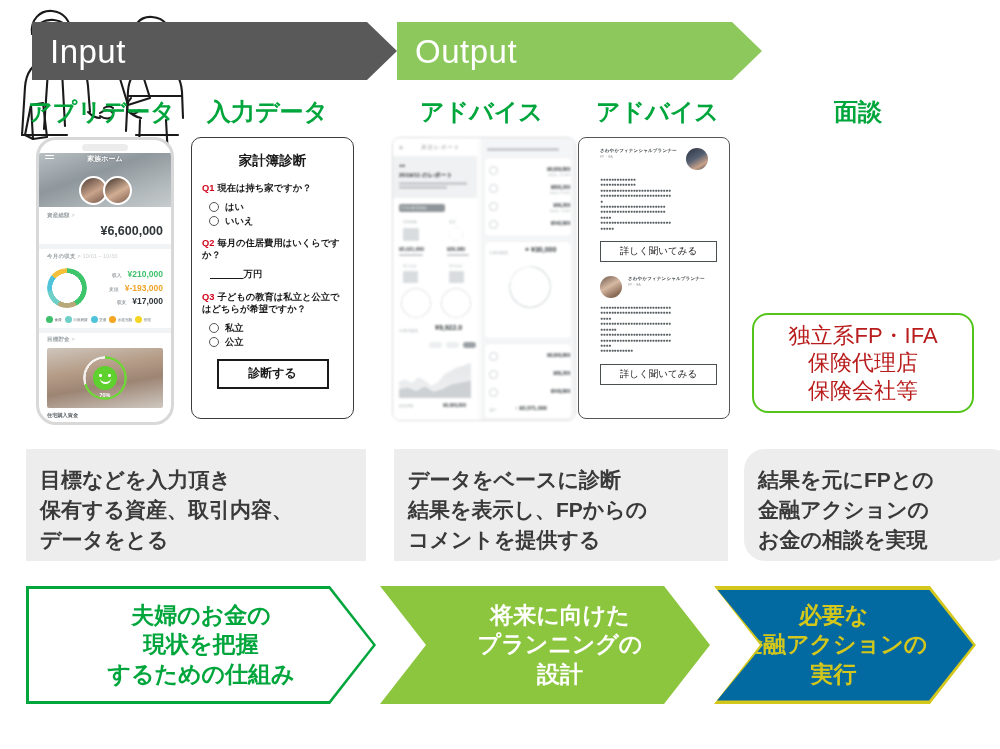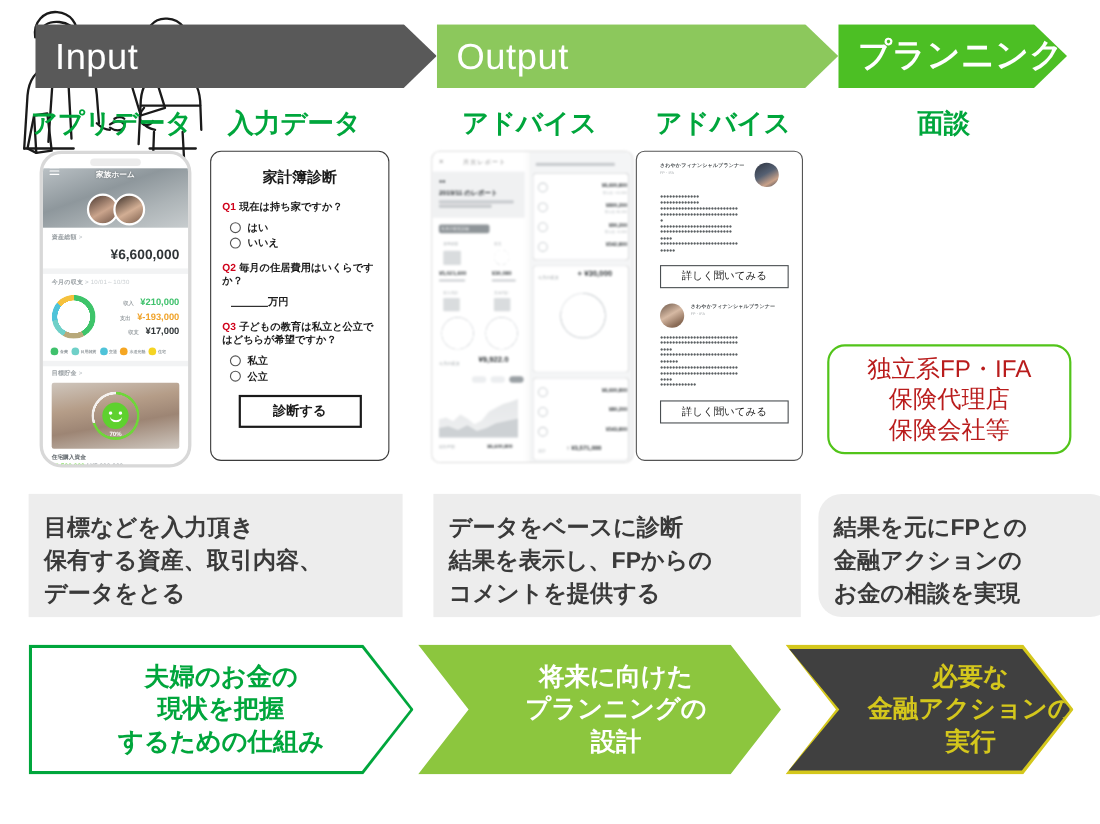--- a/index.html
+++ b/index.html
@@ -154,37 +154,34 @@
       clip-path:polygon(0 0, calc(100% - 46px) 0, 100% 50%, calc(100% - 46px) 100%, 0 100%);}
   .c1 .inner{position:absolute;left:3px;top:3px;width:344px;height:112px;background:#fff;
       clip-path:polygon(0 0, calc(100% - 44px) 0, 100% 50%, calc(100% - 44px) 100%, 0 100%);
       display:flex;align-items:center;justify-content:center;}
   .c1 span{color:#00A63C;}
   .c2{left:380px;width:330px;background:#8CC63E;
       clip-path:polygon(0 0, calc(100% - 46px) 0, 100% 50%, calc(100% - 46px) 100%, 0 100%, 46px 50%);}
   .c2 span{color:#fff;padding-left:30px;}
   .c3{left:714px;width:262px;background:#D4C71C;
       clip-path:polygon(0 0, calc(100% - 46px) 0, 100% 50%, calc(100% - 46px) 100%, 0 100%, 46px 50%);}
-  .c3 .inner{position:absolute;left:0;top:3.5px;width:262px;height:111px;background:#404040;
+  .c3 .inner{position:absolute;left:0;top:3.5px;width:262px;height:111px;background:#0369a1;
       clip-path:polygon(3px 0, calc(100% - 47px) 0, calc(100% - 3px) 50%, calc(100% - 47px) 100%, 3px 100%, 49px 50%);
-      display:flex;align-items:center;justify-content:flex-end;}
+      display:flex;align-items:center;justify-content:flex-start;}
   .c3 span{color:#D4C71C;padding-left:26px;}
 </style>
 </head>
 <body>
 
 <div class="arrow-band">
   <div class="arrow a1">
     <div class="atext">Input</div>
   </div>
   <div class="arrow a2">
     <div class="atext">Output</div>
-  </div>
-  <div class="arrow a3 jp">
-    <div class="atext">プランニング</div>
   </div>
 </div>
 
 <div class="colhead" style="left:28px;top:96px;">アプリデータ</div>
 <div class="colhead" style="left:207px;top:96px;">入力データ</div>
 <div class="colhead" style="left:420px;top:96px;">アドバイス</div>
 <div class="colhead" style="left:596px;top:96px;">アドバイス</div>
 <div class="colhead" style="left:834px;top:96px;">面談</div>
 
 <div class="panel phone">

